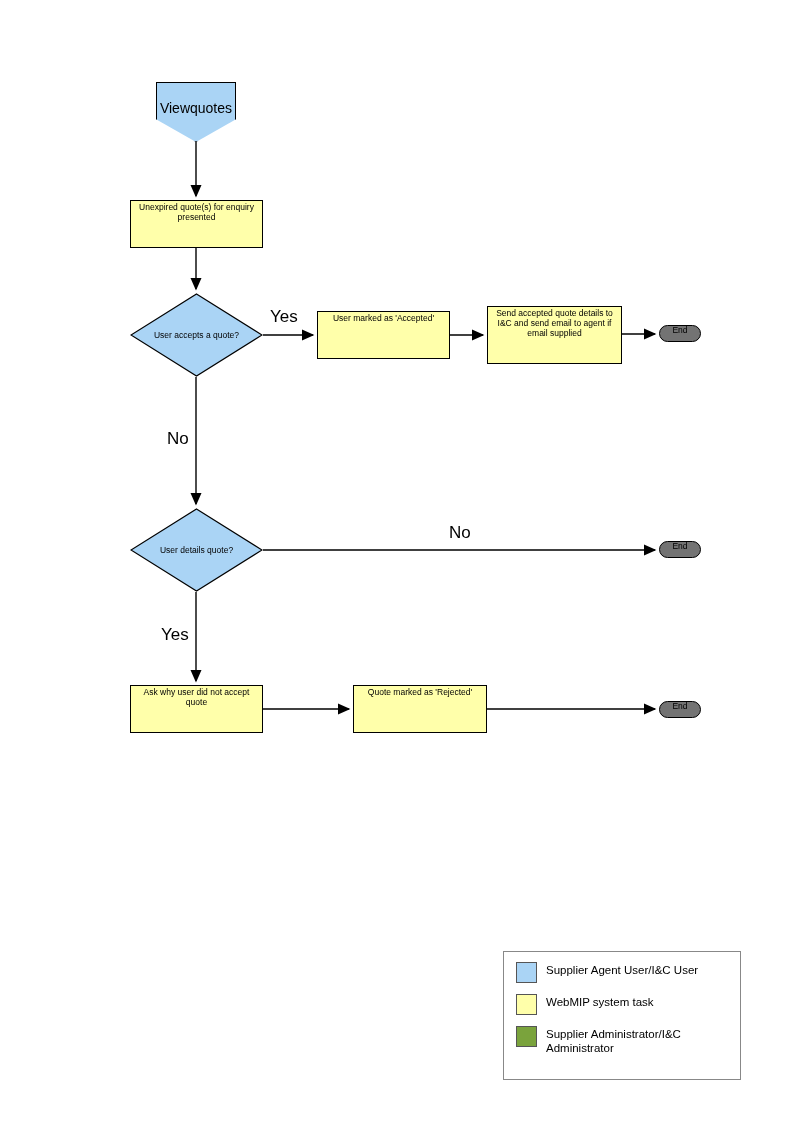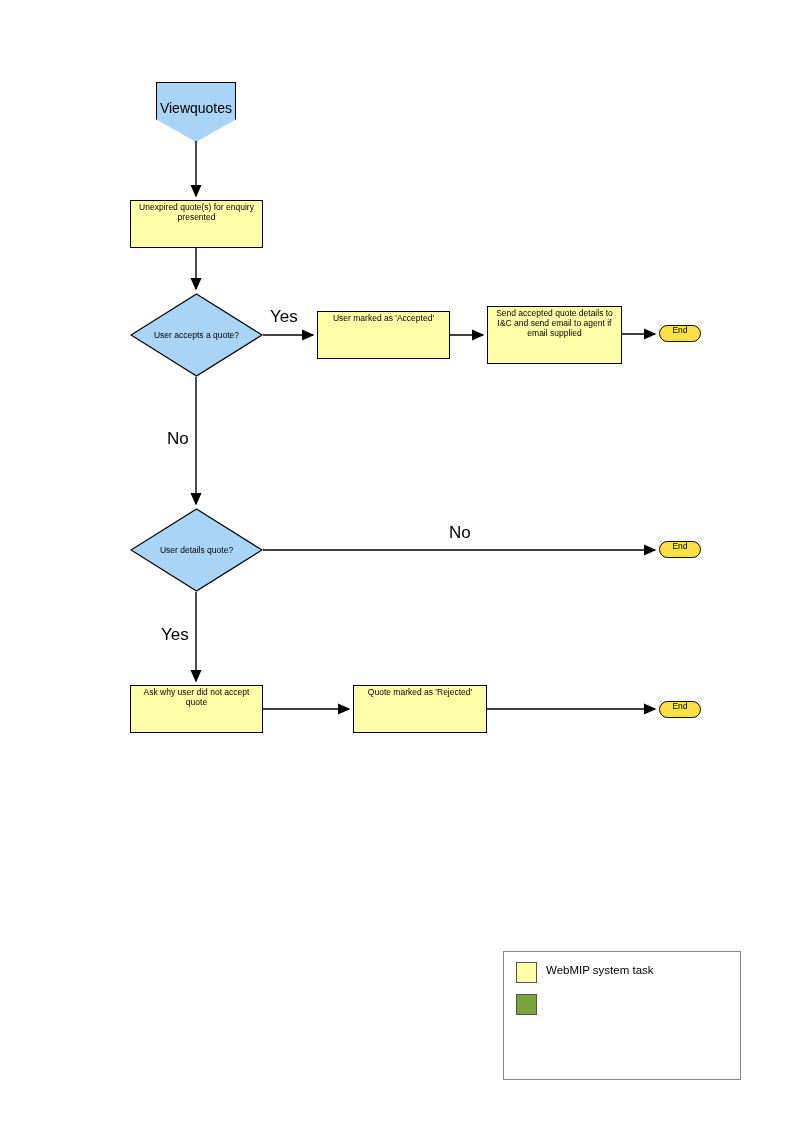--- a/index.html
+++ b/index.html
@@ -55,21 +55,21 @@
     height: 100%;
     display: flex;
     align-items: center;
     justify-content: center;
     font-size: 8.5px;
     text-align: center;
     z-index: 3;
     pointer-events: none;
   }
   .terminator {
-    background: #fde047;
+    background: #737373;
     border: 1px solid #000000;
     border-radius: 9px;
     font-size: 8.5px;
     width: 42px;
     height: 17px;
   }
   .edge-label {
     position: absolute;
     font-size: 17px;
     color: #000000;
@@ -188,19 +188,24 @@
   <span>End</span>
 </div>
 
 <div class="edge-label" style="left:270px; top:307px;">Yes</div>
 <div class="edge-label" style="left:167px; top:429px;">No</div>
 <div class="edge-label" style="left:449px; top:523px;">No</div>
 <div class="edge-label" style="left:161px; top:625px;">Yes</div>
 
 <div class="legend">
   <div class="legend-row">
+    <div class="legend-swatch" style="background:#aad4f5;"></div>
+    <div class="legend-text">Supplier Agent User/I&amp;C User</div>
+  </div>
+  <div class="legend-row">
     <div class="legend-swatch" style="background:#ffffaa;"></div>
     <div class="legend-text">WebMIP system task</div>
   </div>
   <div class="legend-row">
     <div class="legend-swatch" style="background:#7aa33c;"></div>
+    <div class="legend-text">Supplier Administrator/I&amp;C Administrator</div>
   </div>
 </div>
 
 </body></html>

